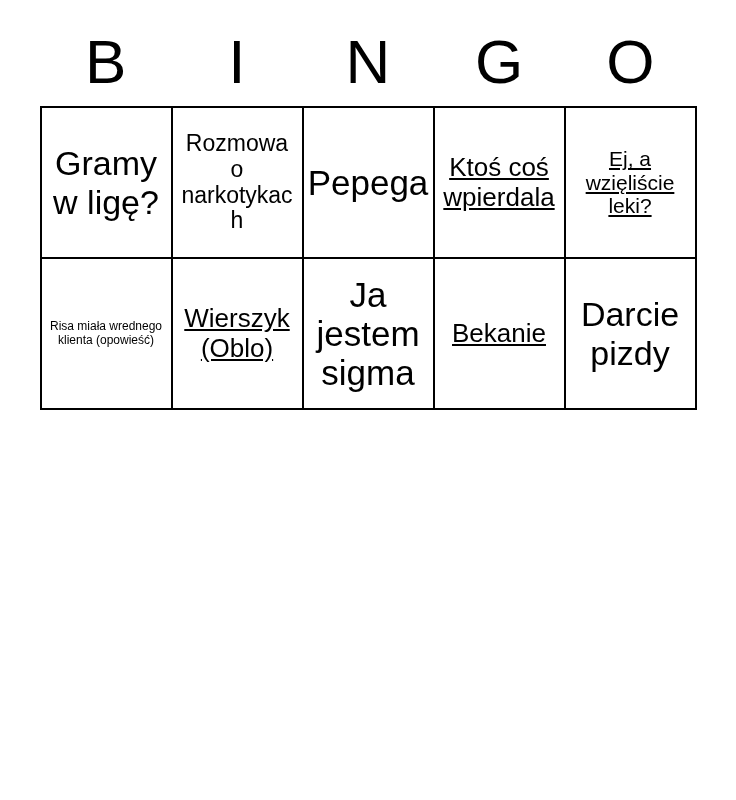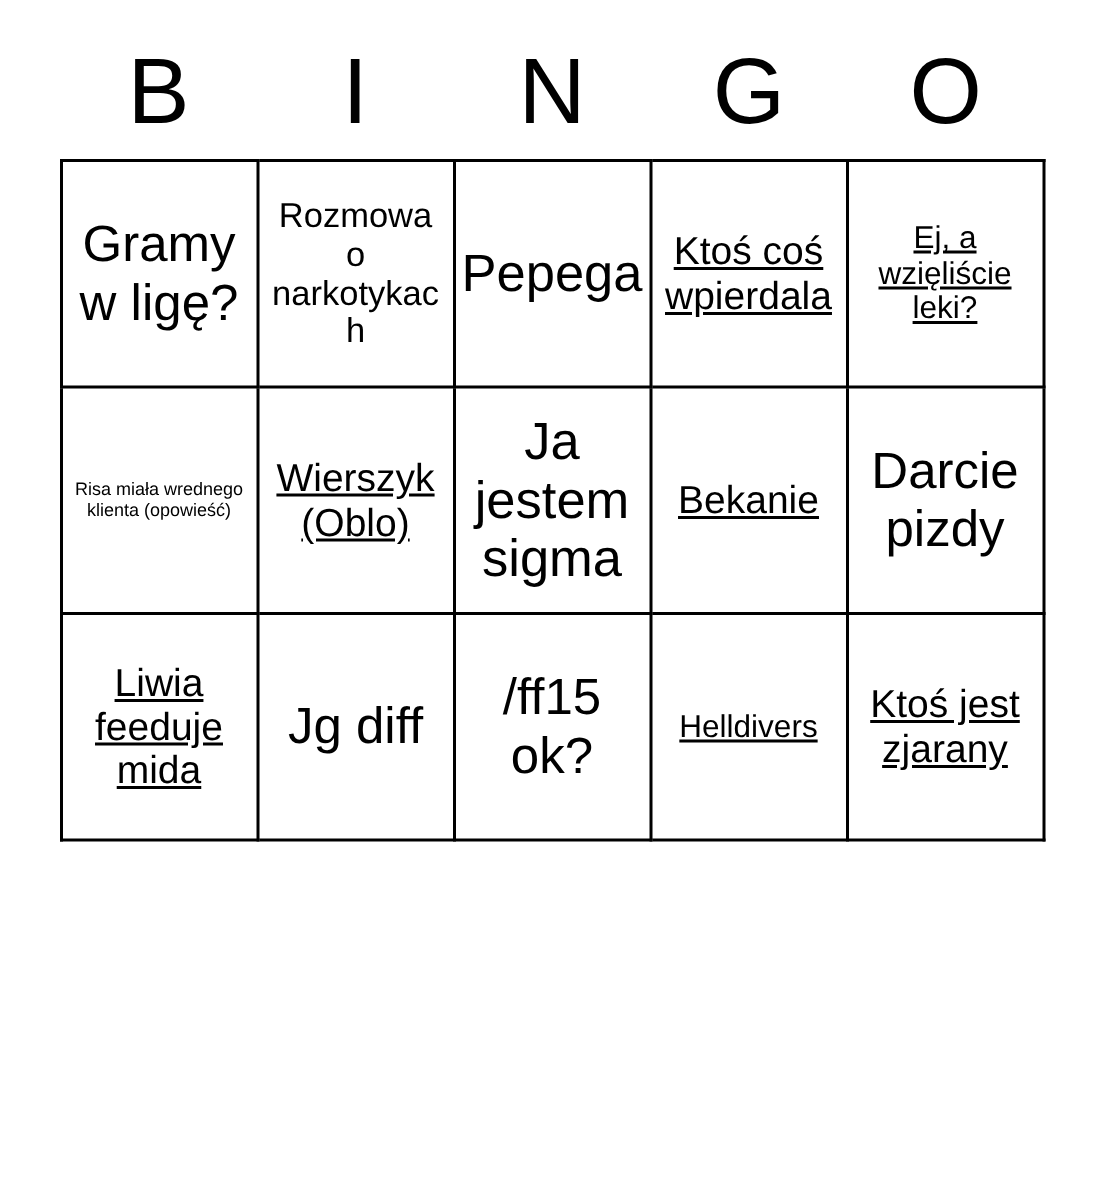--- a/index.html
+++ b/index.html
@@ -120,33 +120,16 @@
         <td>
             <span class="cell-text fs-lg">Ja jestem sigma</span>
           </td>
         <td>
             <span class="cell-text fs-md">Bekanie</span>
           </td>
         <td>
             <span class="cell-text fs-xl">Darcie pizdy</span>
           </td>
       </tr>
-      <tr>
-        <td>
-            <span class="cell-text fs-md">Liwia feeduje mida</span>
-          </td>
-        <td>
-            <span class="cell-text fs-xl">Jg diff</span>
-          </td>
-        <td>
-            <span class="cell-text fs-xl">/ff15 ok?</span>
-          </td>
-        <td>
-            <span class="cell-text fs-sm">Helldivers</span>
-          </td>
-        <td>
-            <span class="cell-text fs-md">Ktoś jest zjarany</span>
-          </td>
-      </tr>
     </tbody>
   </table>
 
 </div>
 
 </body></html>

